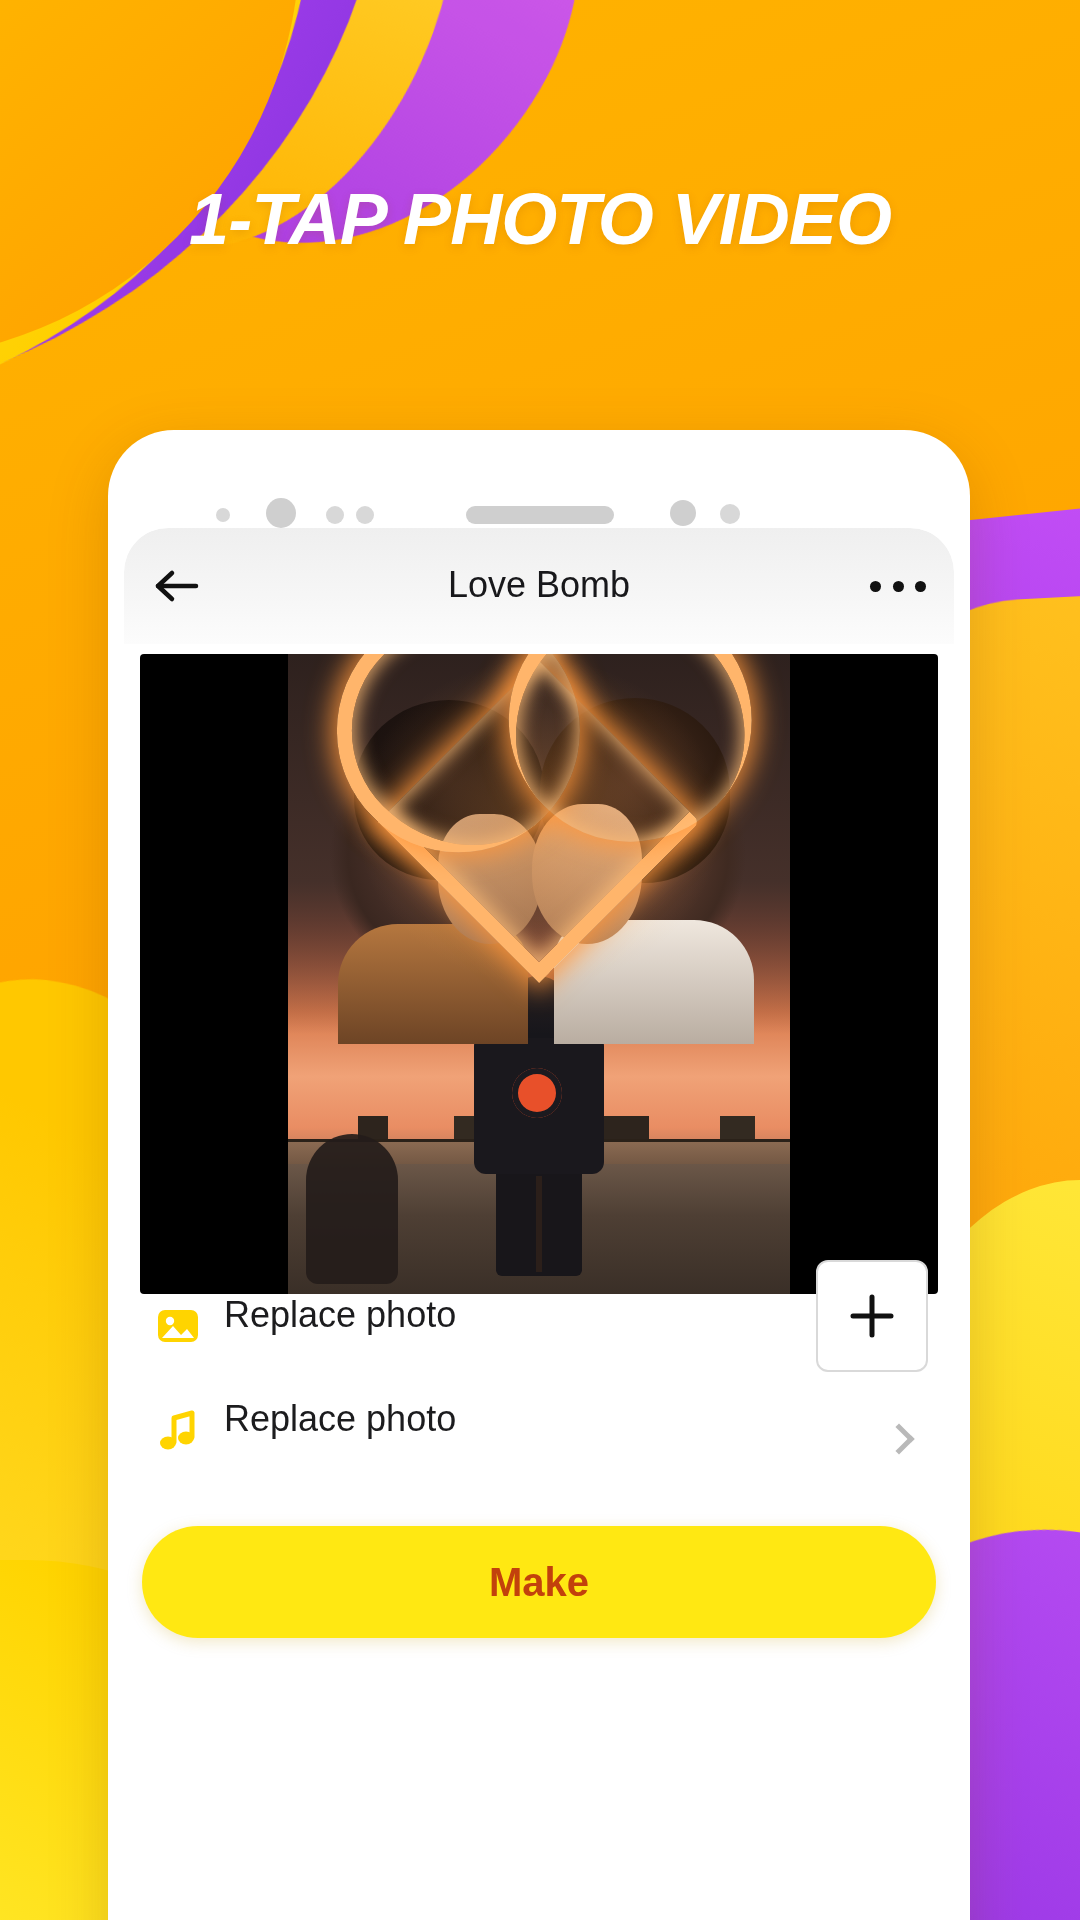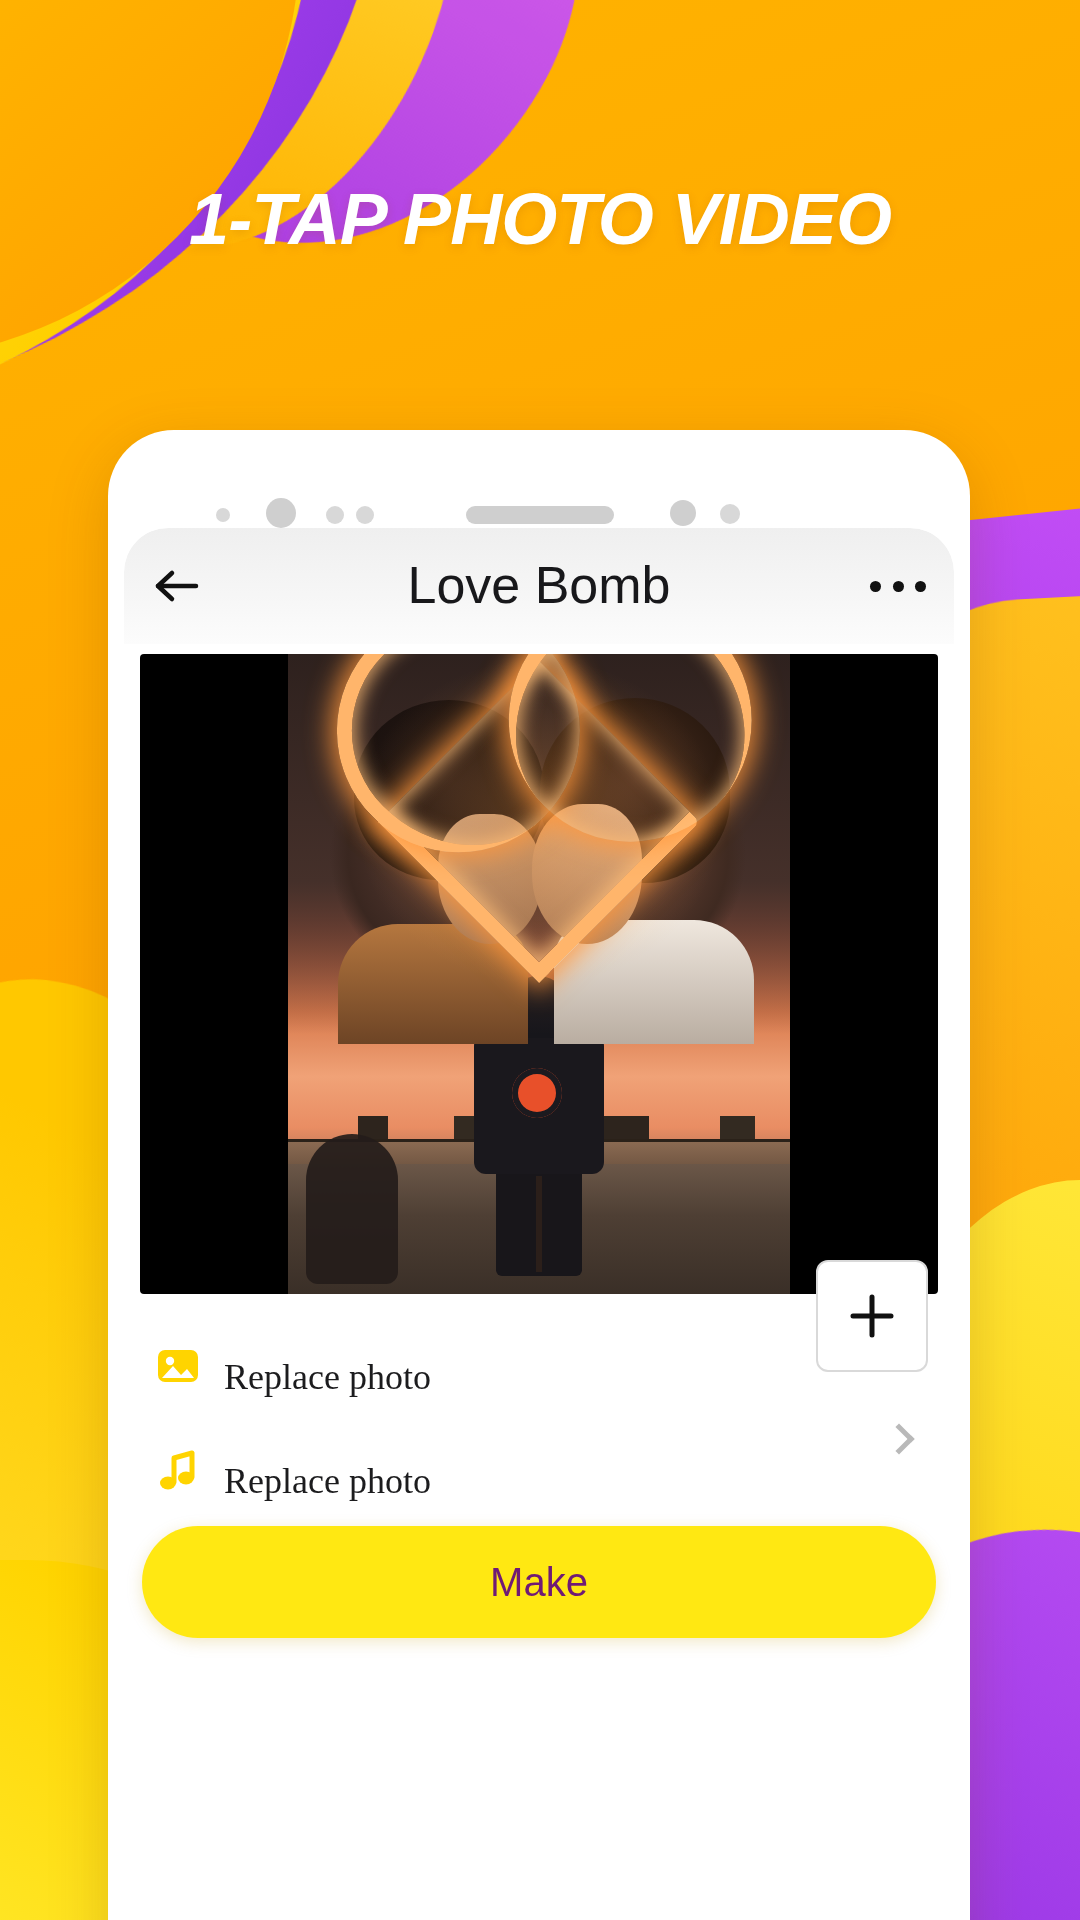--- a/index.html
+++ b/index.html
@@ -137,21 +137,21 @@
     border-radius: 44px 44px 0 0;
     display: flex; align-items: center;
   }
   .back-btn {
     position: absolute; left: 22px; top: 30px;
     width: 62px; height: 56px;
     display: flex; align-items: center; justify-content: center;
   }
   .appbar-title {
     width: 100%; text-align: center;
-    font-size: 52px; color: #18181B; font-weight: 500;
+    font-size: 36px; color: #18181B; font-weight: 500;
     padding-bottom: 2px;
   }
   .more-btn {
     position: absolute; right: 24px; top: 34px;
     width: 64px; height: 48px;
     display: flex; align-items: center; justify-content: space-between;
     padding: 0 4px;
   }
   .more-dot { width: 11px; height: 11px; border-radius: 50%; background: #111; }
 
@@ -299,21 +299,21 @@
     width: 380px; height: 340px;
     background: radial-gradient(ellipse at center, rgba(255,160,70,.28) 0%, rgba(255,130,40,0) 68%);
     pointer-events: none;
   }
 
   
   .options { padding: 0 16px; }
   .opt-row {
     position: relative;
     height: 104px;
-    display: flex; align-items: flex-end; font-family: Liberation Serif, serif;
+    display: flex; align-items: flex-start;
   }
   .opt-icon {
     width: 64px; height: 64px;
     display: flex; align-items: center; justify-content: center;
     margin-left: 6px;
   }
   .opt-label {
     font-size: 36px; color: #1C1C1E; margin-left: 14px;
   }
   .add-btn {
@@ -330,21 +330,21 @@
     transform: rotate(45deg);
   }
 
   
   .make-btn {
     margin: 24px 18px 0 18px;
     height: 112px; width: 794px;
     background: #FFE812;
     border-radius: 56px;
     display: flex; align-items: center; justify-content: center;
-    font-size: 40px; font-weight: normal; color: #701a75;
+    font-size: 40px; font-weight: bold; color: #c2410c;
     box-shadow: 0 4px 16px rgba(190,150,0,.22);
   }
 </style>
 </head>
 <body>
 
 <div class="bg">
   <div class="bg-base"></div>
   <div class="blob blob-top-streak"></div>
   <div class="blob blob-top-streak2"></div>

